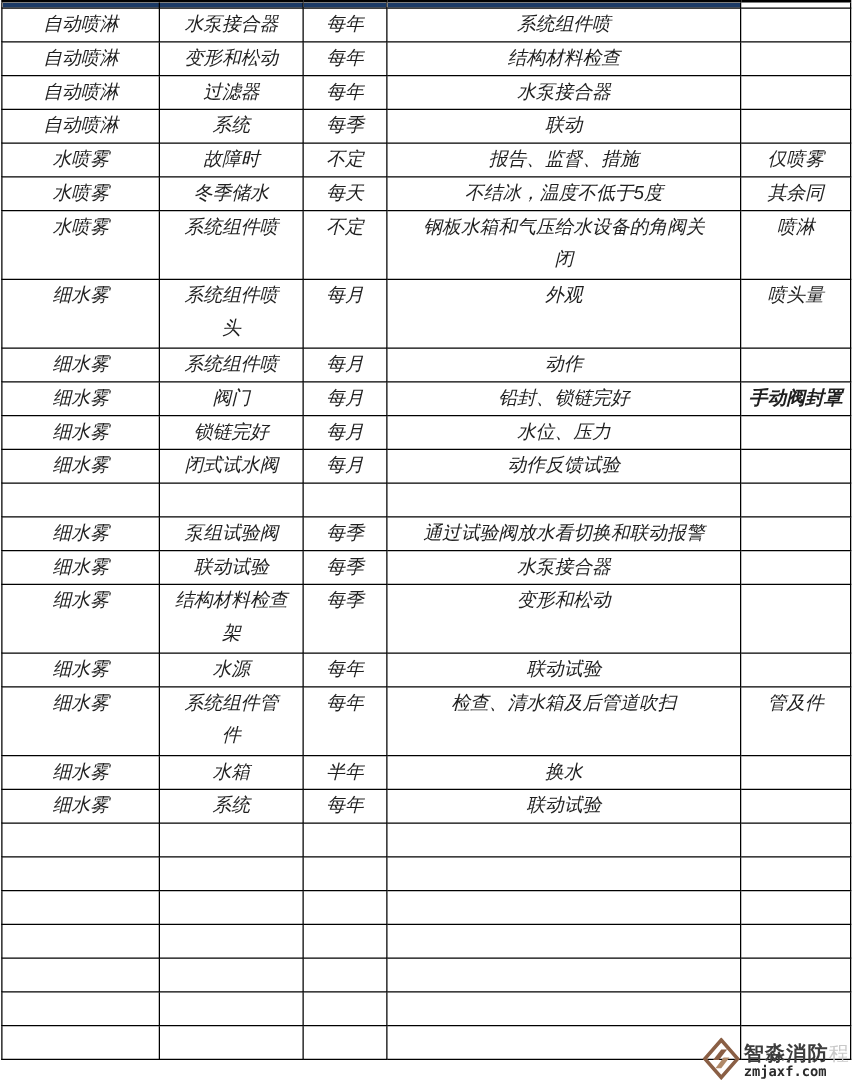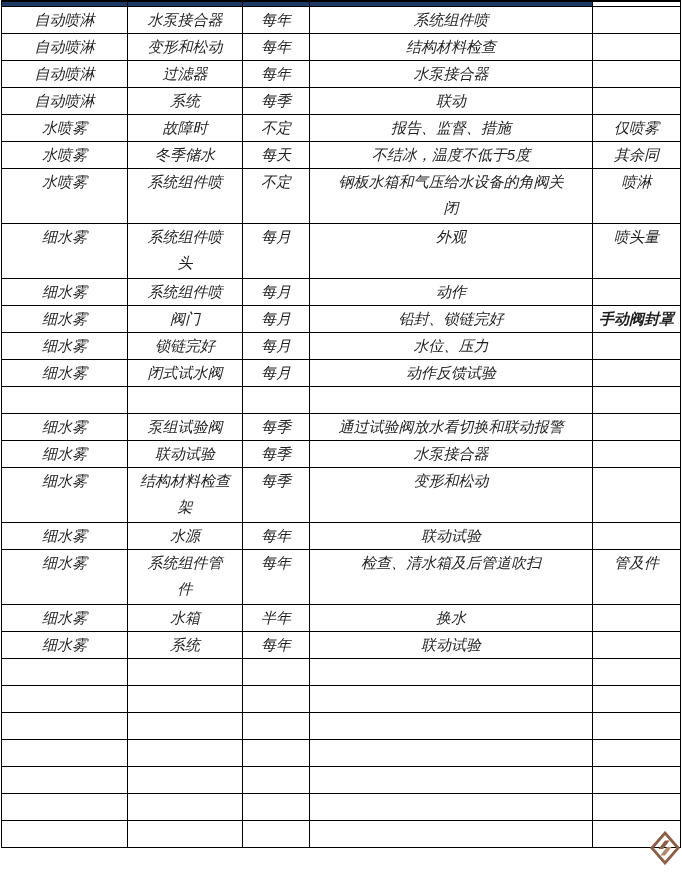--- a/index.html
+++ b/index.html
@@ -253,13 +253,17 @@
 </div>
 
 <div class="watermark">
   <span>
     <svg width="30" height="34" viewBox="0 0 32 36" aria-hidden="true">
       <path d="M16 2 L30 18 L16 34 L2 18 Z" fill="none" stroke="#8a5f45" stroke-width="3"></path>
       <path d="M9 19 L16 10 L21 10 L14 19 Z" fill="#8a5f45"></path>
       <path d="M11 26 L18 17 L23 17 L16 26 Z" fill="#b08968"></path>
     </svg>
   </span>
+  <span class="wm-text">
+    <span class="wm-brand"><span>智淼消防</span><span class="faint">程</span></span>
+    <span class="wm-url">zmjaxf.com</span>
+  </span>
 </div>
 
 </body></html>

